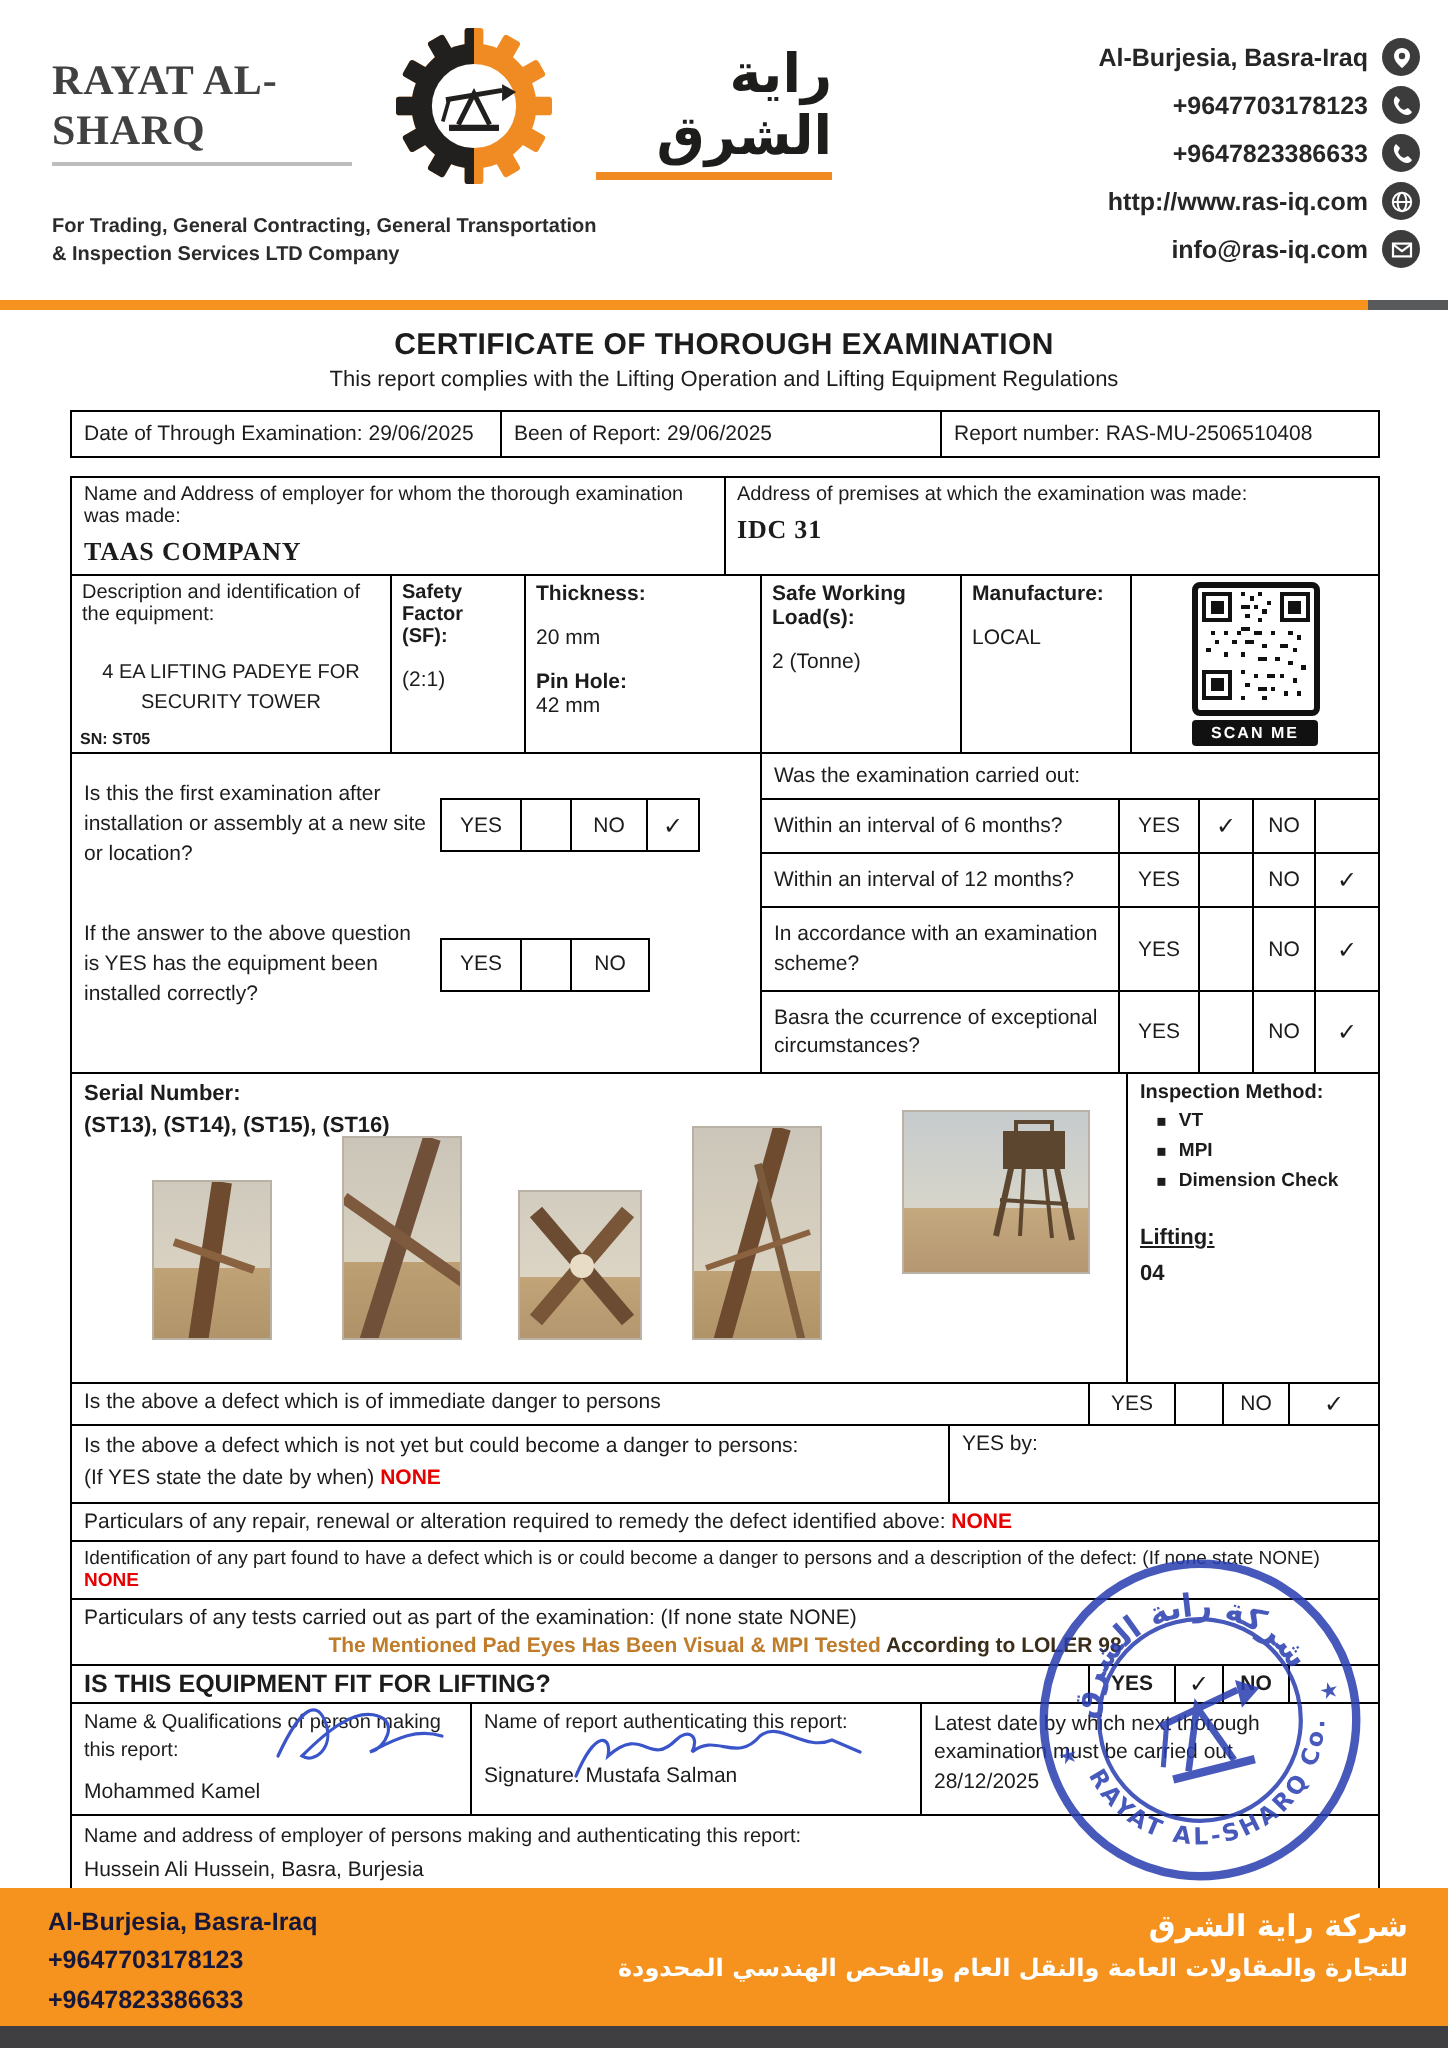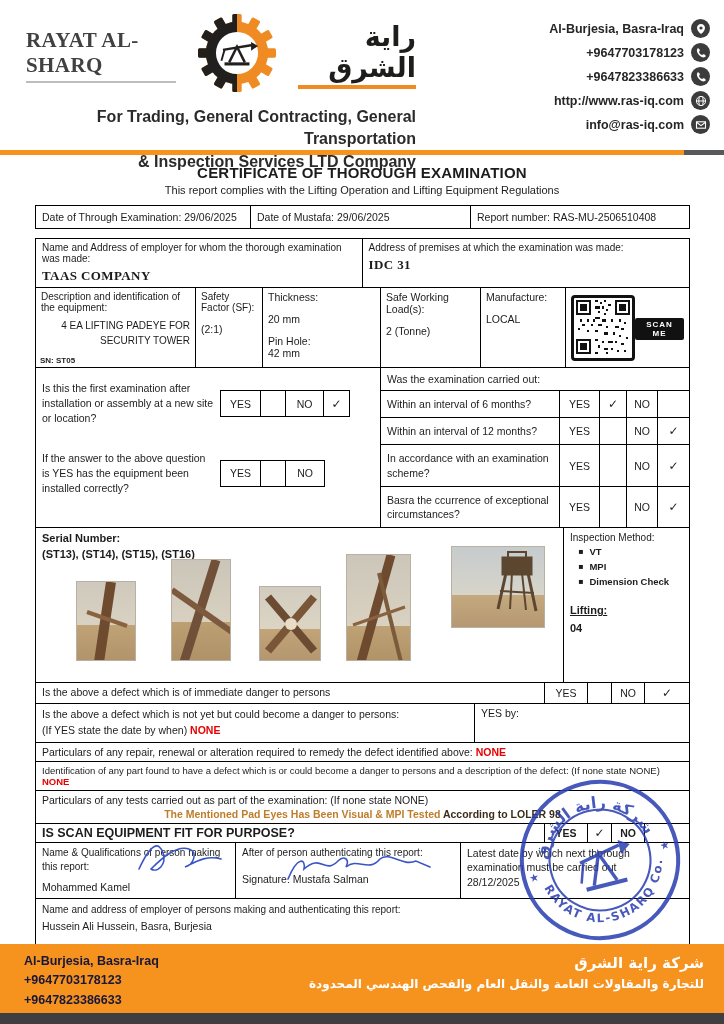--- a/index.html
+++ b/index.html
@@ -5,21 +5,21 @@
   *{box-sizing:border-box;margin:0;padding:0}
   body{background:#e8e8e8;font-family:"Liberation Sans",sans-serif}
   .page{position:relative;width:724px;height:1024px;background:#fff;margin:0 auto;overflow:hidden;color:#1c1c1c}
 
   
   .hdr{display:flex;justify-content:space-between;padding:10px 14px 0 26px;height:150px}
   .logo-wrap{width:390px;padding-top:4px}
   .logo-row{display:flex;align-items:center;justify-content:center;gap:22px}
   .logo-en{font-family:"Liberation Serif",serif;font-weight:bold;font-size:21px;color:#414141;letter-spacing:.4px;border-bottom:2px solid #bdbdbd;padding-bottom:3px}
   .logo-ar{font-family:"DejaVu Sans",sans-serif;font-weight:bold;font-size:27px;color:#1d1d1b;border-bottom:4px solid #ef8b22;padding-bottom:2px}
-  .tagline{text-align:right;font-weight:bold;font-size:16px;color:#2b2b2b;margin-top:10px;line-height:1.4}
+  .tagline{text-align:left;font-weight:bold;font-size:10px;color:#2b2b2b;margin-top:10px;line-height:1.4}
   .contacts{width:250px;padding-top:4px}
   .contact{display:flex;align-items:center;justify-content:flex-end;gap:7px;margin:5px 0;font-weight:bold;font-size:12.5px;color:#262626;white-space:nowrap}
   .cicon{width:19px;height:19px;border-radius:50%;background:#3c3c3c;display:flex;align-items:center;justify-content:center;flex:0 0 19px}
   .divider{height:5px;background:linear-gradient(to right,#f6921e 0 94.5%,#58595b 94.5% 100%)}
 
   
   .title{ text-align:center;margin-top:9px;font-weight:bold;font-size:15px;letter-spacing:.2px}
   .subtitle{text-align:center;font-size:11px;margin-top:3px}
 
   .content{padding:0 34px 0 35px}
@@ -28,38 +28,38 @@
   .dates{display:flex;border:1px solid #000;margin-top:9px;font-size:10.5px}
   .dates>div{padding:5px 6px}
   .dc1{width:215px;border-right:1px solid #000}
   .dc2{width:220px;border-right:1px solid #000}
   .dc3{flex:1}
 
   
   .main{border:1px solid #000;margin-top:9px;font-size:10.5px}
   .sec{border-bottom:1px solid #000}
   .lbl{font-size:10px}
-  .bold{font-weight:normal}
+  .bold{font-weight:bold}
   .serifv{font-family:"Liberation Serif",serif;font-weight:bold;font-size:13px;letter-spacing:.4px;margin-top:4px}
 
   .secA{display:flex;min-height:47px}
   .secA .half{width:50%;padding:3px 6px}
   .secA .half:first-child{border-right:1px solid #000}
 
   .secB{display:flex;min-height:80px}
   .secB>div{border-right:1px solid #000;padding:3px 5px}
   .secB>div:last-child{border-right:none}
   .bc-desc{width:160px;position:relative}
-  .bc-desc .val{text-align:right;margin-top:5px;font-size:10px;line-height:1.5}
+  .bc-desc .val{text-align:center;margin-top:16px;font-size:10px;line-height:1.5}
   .bc-desc .sn{position:absolute;left:4px;bottom:2px;font-size:8px;font-weight:bold}
   .bc-sf{width:67px}
   .bc-th{width:118px}
   .bc-swl{width:100px}
   .bc-man{width:85px}
-  .bc-qr{flex:1;display:flex;flex-direction:row;align-items:center;justify-content:center;padding:4px}
+  .bc-qr{flex:1;display:flex;flex-direction:column;align-items:center;justify-content:center;padding:4px}
   .qrbox{border:3px solid #111;border-radius:4px;background:#fff;padding:2px}
   .qrcap{background:#111;color:#fff;font-size:8px;font-weight:bold;letter-spacing:1px;text-align:center;padding:2px 10px;margin-top:2px;border-radius:2px}
   .bgap{height:10px}
 
   .secC{display:flex;min-height:152px}
   .cleft{width:345px;border-right:1px solid #000;padding:13px 5px 4px 6px}
   .qrow{display:flex;align-items:center;gap:6px}
   .qtxt{width:172px;line-height:1.45}
   .mini{display:flex;border:1px solid #000}
   .mini .cell{border-right:1px solid #000;display:flex;align-items:center;justify-content:center;height:25px}
@@ -238,21 +238,21 @@
   <div class="subtitle">This report complies with the Lifting Operation and Lifting Equipment Regulations</div>
 
   <div class="content">
 
     <div class="dates">
       <div class="dc1">
         <span>Date of Through Examination:</span>
         <span>29/06/2025</span>
       </div>
       <div class="dc2">
-        <span>Date of Mustafa:</span>
+        <span>Been of Report:</span>
         <span>29/06/2025</span>
       </div>
       <div class="dc3">
         <span>Report number:</span>
         <span>RAS-MU-2506510408</span>
       </div>
     </div>
 
     <div class="main">
 
@@ -474,37 +474,37 @@
 
       <div class="sec secI">
         <div>Particulars of any tests carried out as part of the examination: (If none state NONE)</div>
         <div class="note">
           <span class="note-orange">The Mentioned Pad Eyes Has Been Visual &amp; MPI Tested</span>
           <span class="note-bold">According to LOLER 98</span>
         </div>
       </div>
 
       <div class="sec secJ">
-        <div class="jtxt">IS SCAN EQUIPMENT FIT FOR PURPOSE?</div>
+        <div class="jtxt">IS THIS EQUIPMENT FIT FOR LIFTING?</div>
         <div class="cell e1">YES</div>
         <div class="cell e2 chk">✓</div>
         <div class="cell e3">NO</div>
         <div class="cell e4 chk"></div>
       </div>
 
       <div class="sec secK">
         <div class="k1">
           <div class="lbl">Name &amp; Qualifications of person making this report:</div>
           <div class="kname">Mohammed Kamel</div>
           <svg class="sig" style="right:6px;top:-8px" width="96" height="44" viewBox="0 0 96 44">
             <path d="M6 34 C18 8 26 6 30 18 C34 30 24 38 18 34 C30 22 44 10 56 14 C66 17 60 30 52 32 C64 26 74 20 88 24" stroke="#3a55c9" stroke-width="1.6" fill="none" stroke-linecap="round"></path>
           </svg>
         </div>
         <div class="k2">
-          <div class="lbl">After of person authenticating this report:</div>
+          <div class="lbl">Name of report authenticating this report:</div>
           <div class="kname" style="margin-top:12px">Signature: Mustafa Salman</div>
           <svg class="sig" style="left:48px;top:6px" width="150" height="40" viewBox="0 0 150 40">
             <path d="M4 30 C14 6 22 10 20 20 C38 4 40 26 54 12 C60 6 66 10 62 18 C74 8 84 24 96 10 C106 2 118 18 132 12 L146 18" stroke="#3a55c9" stroke-width="1.6" fill="none" stroke-linecap="round"></path>
           </svg>
         </div>
         <div class="k3">
           <span>Latest date by which next thorough examination must be carried out</span>
           <div>28/12/2025</div>
         </div>
       </div>

